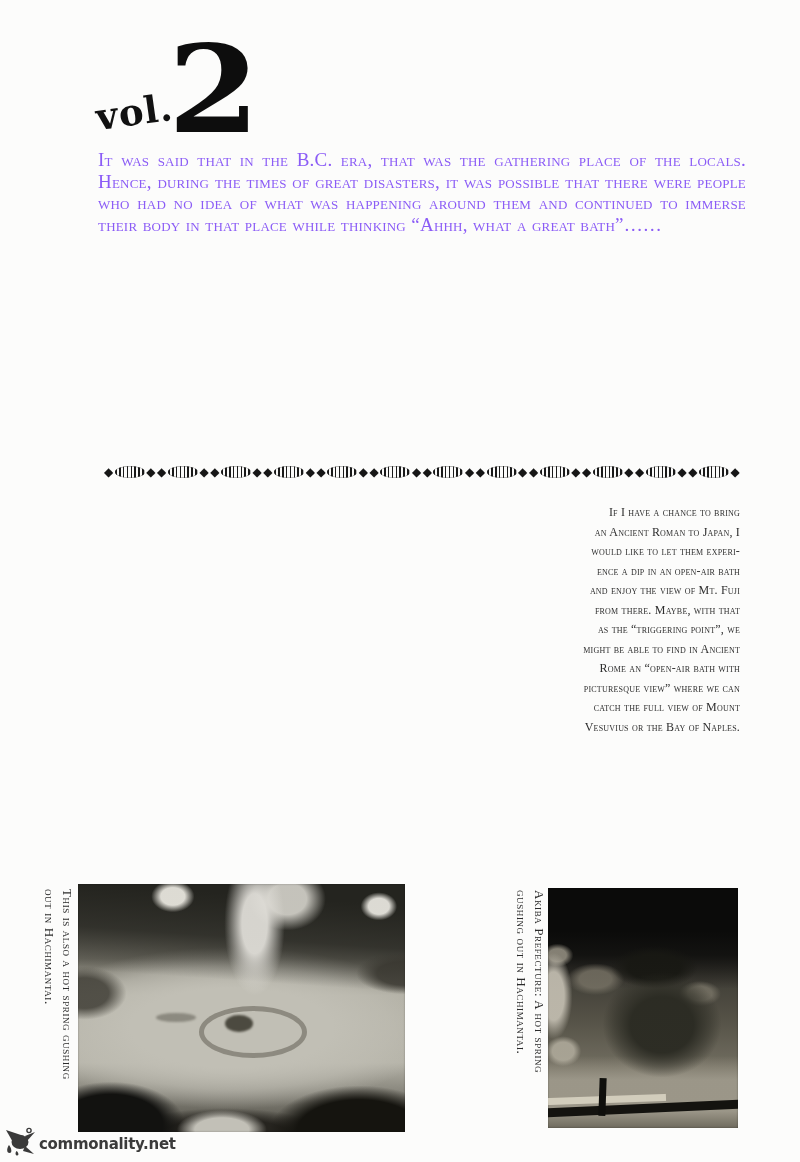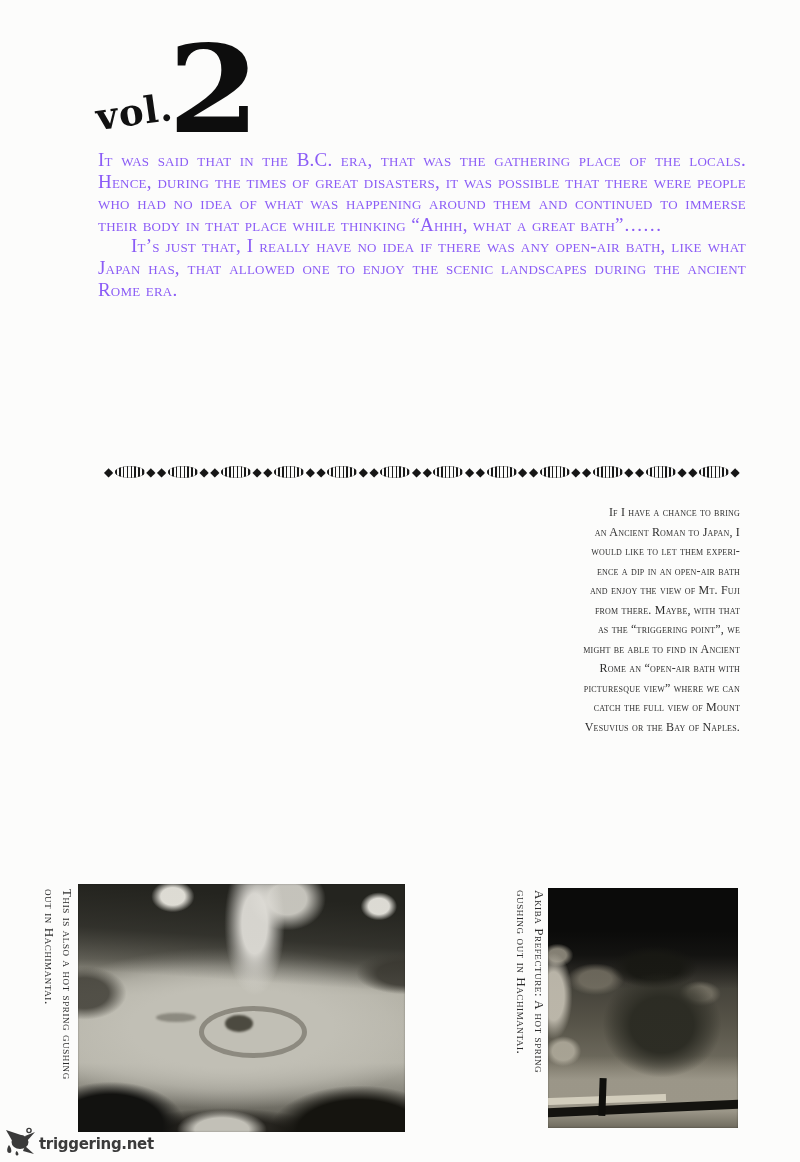--- a/index.html
+++ b/index.html
@@ -164,21 +164,20 @@
 
 <div class="page">
 
   <div class="vol-logo">
     <div class="vol-word">vol.</div>
     <div class="vol-num">2</div>
   </div>
 
   <div class="essay">
     <p>It was said that in the B.C. era,  that was the gathering place of the locals. Hence, during the times of great disasters, it was possible that there were people who had no idea of what was happening around them and continued to immerse their body in that place while thinking “Ahhh, what a great bath”……</p>
-    <p>It’s just that, I really have no idea if there was any open-air bath, like what Japan has, that allowed one to enjoy the scenic landscapes during the ancient Rome era.</p>
   </div>
 
   <div class="divider">
       <span class="dv-d">◆</span>
       <span class="dv-o"></span>
       <span class="dv-d">◆</span>
       <span class="dv-d">◆</span>
       <span class="dv-o"></span>
       <span class="dv-d">◆</span>
       <span class="dv-d">◆</span>
@@ -249,16 +248,16 @@
   <div class="watermark">
     <svg class="wm-logo" viewBox="0 0 36 32">
       <path d="M4 4 L22 10 L12 18 Z" fill="#3a3a3a"></path>
       <ellipse cx="18" cy="16" rx="8.5" ry="7" fill="#3a3a3a"></ellipse>
       <path d="M23 10 L33 6 L25 15 Z" fill="#3a3a3a"></path>
       <path d="M23 20 L32 28 L21 25 Z" fill="#3a3a3a"></path>
       <path d="M7 19 C4.5 22.5 4.5 27 7.5 27 C10.5 27 9.5 22 7 19 Z" fill="#3a3a3a"></path>
       <path d="M14.5 25 C13 27 13.2 29.5 15.2 29.5 C17.2 29.5 16.5 26.5 14.5 25 Z" fill="#3a3a3a"></path>
       <circle cx="27" cy="4.5" r="2.1" fill="none" stroke="#3a3a3a" stroke-width="1.4"></circle>
     </svg>
-    <span class="wm-text">triggering.net</span>
+    <span class="wm-text">commonality.net</span>
   </div>
 
 </div>
 
 </body></html>

